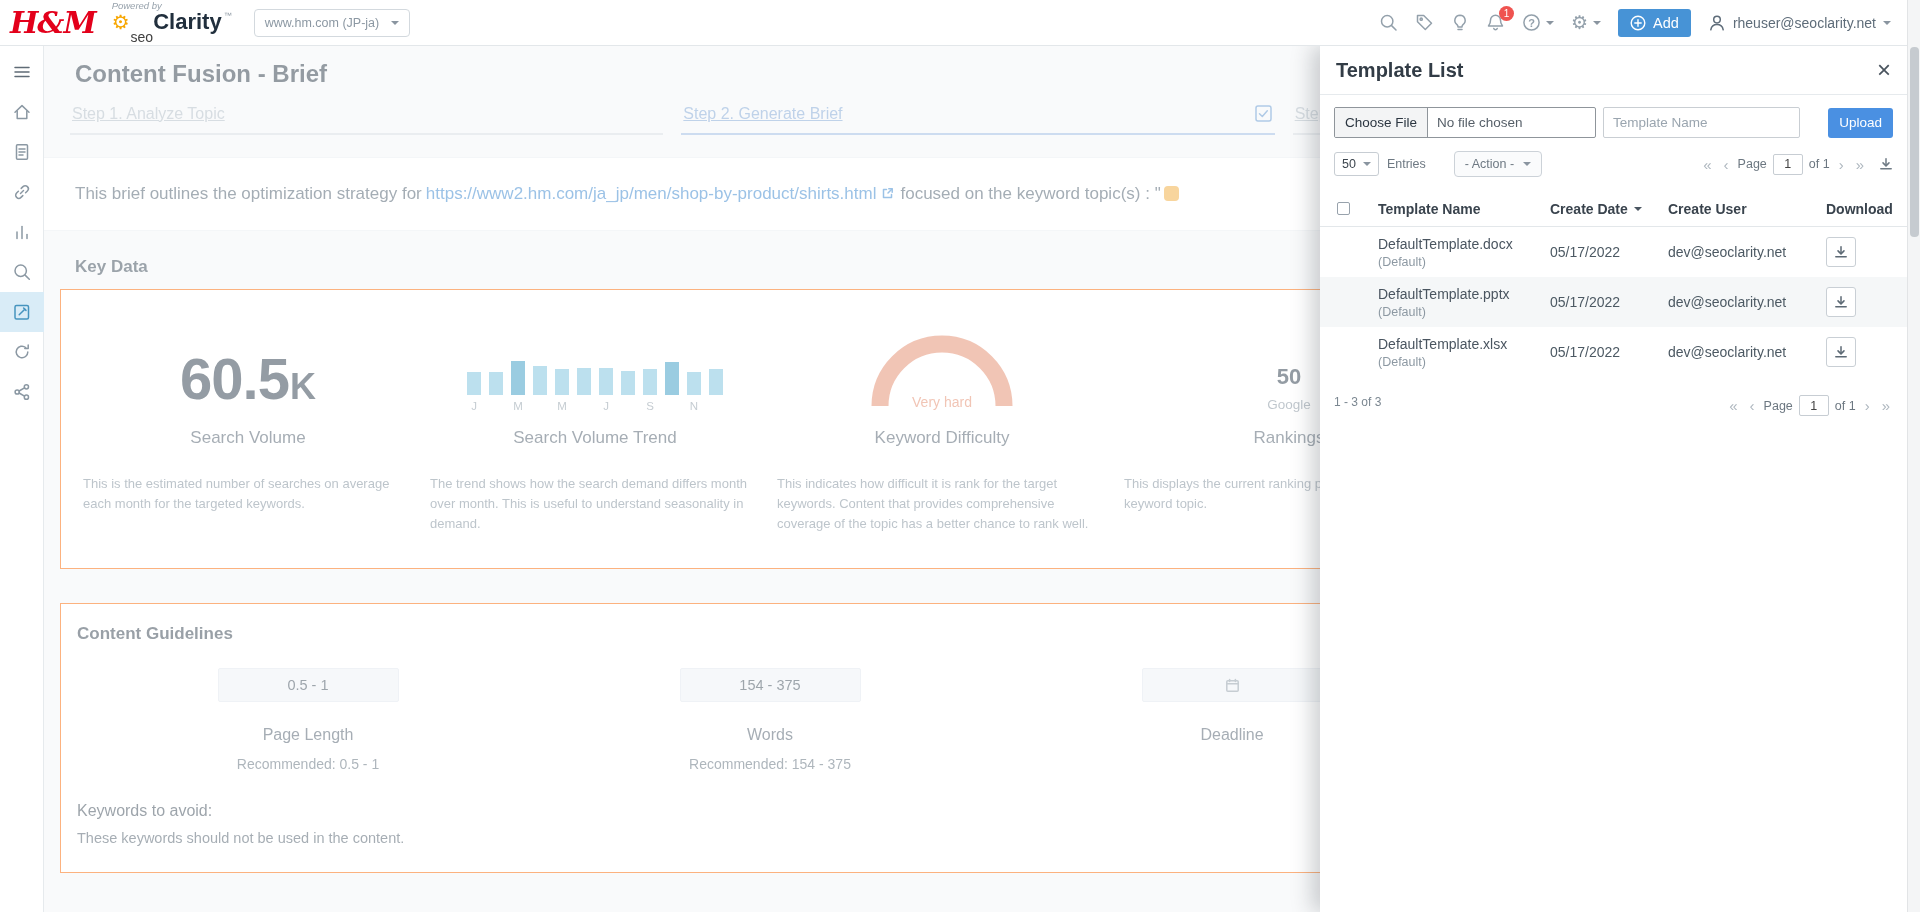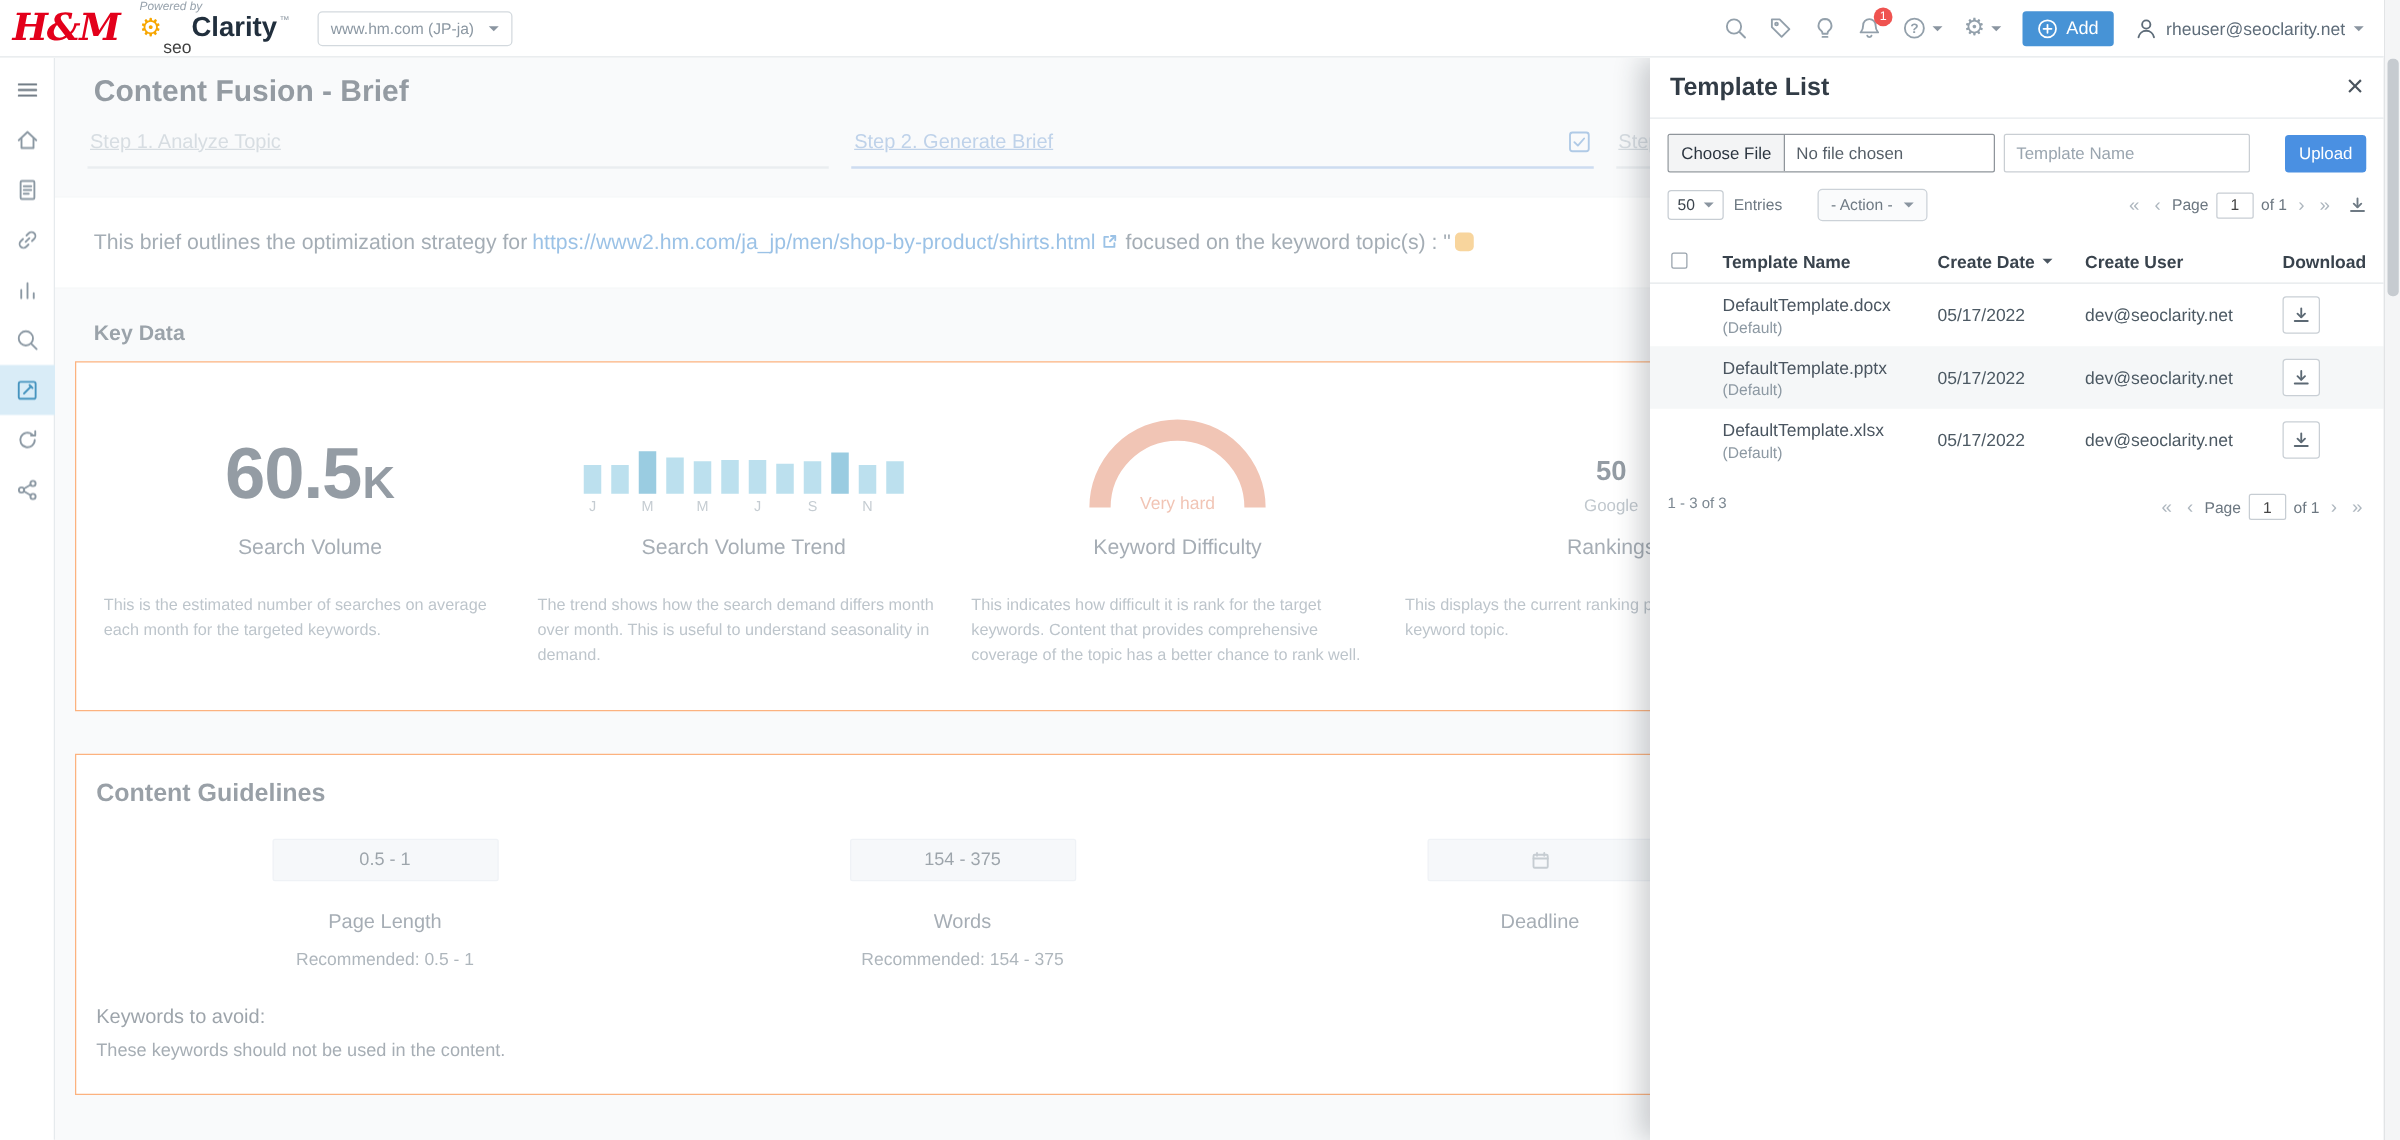--- a/index.html
+++ b/index.html
@@ -79,21 +79,21 @@
   .tlabs { display:flex; gap:8px; margin-top:5px; }
   .tlab { width:14px; text-align:center; font-size:11.5px; color:#96a3ad; }
   .gauge-wrap { position:relative; width:150px; height:78px; }
   .gauge-label { position:absolute; bottom:2px; left:0; width:100%; text-align:center; font-size:14px; }
   .rank-val { text-align:center; }
   .rank-num { font-size:22px; font-weight:700; color:#3d4c5a; }
   .rank-eng { font-size:13.5px; color:#8d9aa5; margin-top:7px; }
 
   
   .gl-card { margin-top:34px; padding:20px 0 26px 16px; }
-  .gl-title { font-size:20px; font-weight:700; color:#46535f; }
+  .gl-title { font-size:17px; font-weight:700; color:#46535f; }
   .gl-sub { margin-top:18px; font-size:15px; color:#5a6873; }
   .gl-grid { display:grid; grid-template-columns:repeat(3,462px); margin-top:24px; }
   .gl-cell { text-align:center; }
   .gl-box { width:181px; height:34px; margin:0 auto; background:#eef2f6; border:1px solid #e2e8ee;
     border-radius:2px; display:flex; align-items:center; justify-content:center; font-size:14.5px; color:#4d5b67; cursor:text; }
   .gl-box .cal { color:#98a4ae; }
   .gl-label { margin-top:24px; font-size:16px; color:#5d6b78; }
   .gl-rec { margin-top:12px; font-size:14px; color:#6c7a86; min-height:16px; }
   .avoid-h { margin-top:30px; font-size:16px; color:#4d5a66; }
   .avoid-t { margin-top:10px; font-size:14.5px; color:#5d6b77; }

